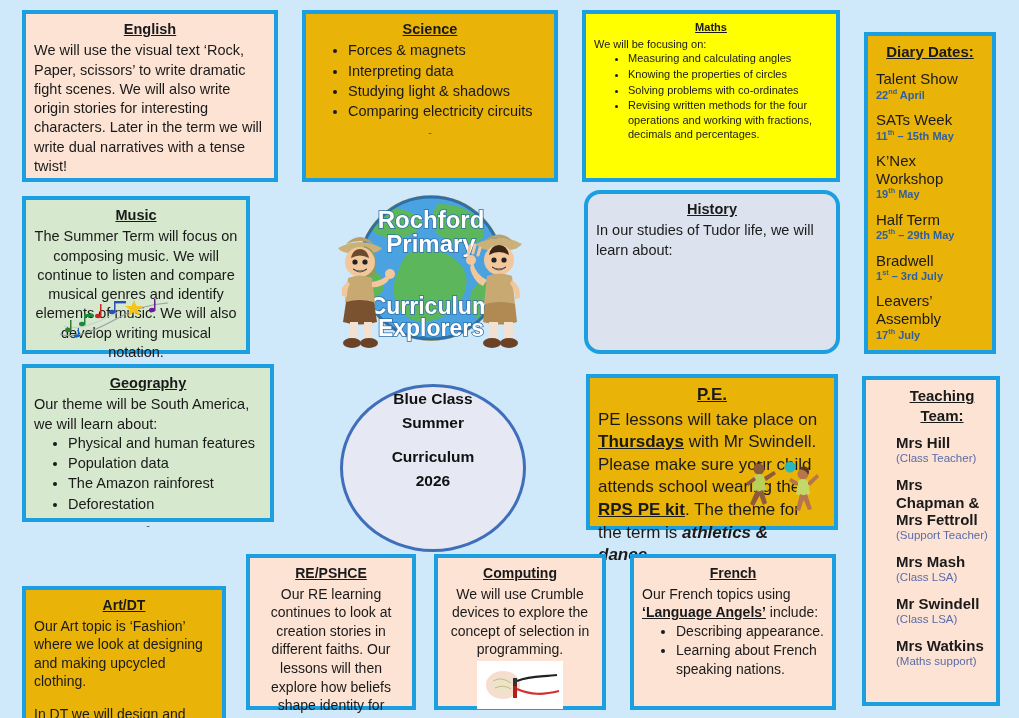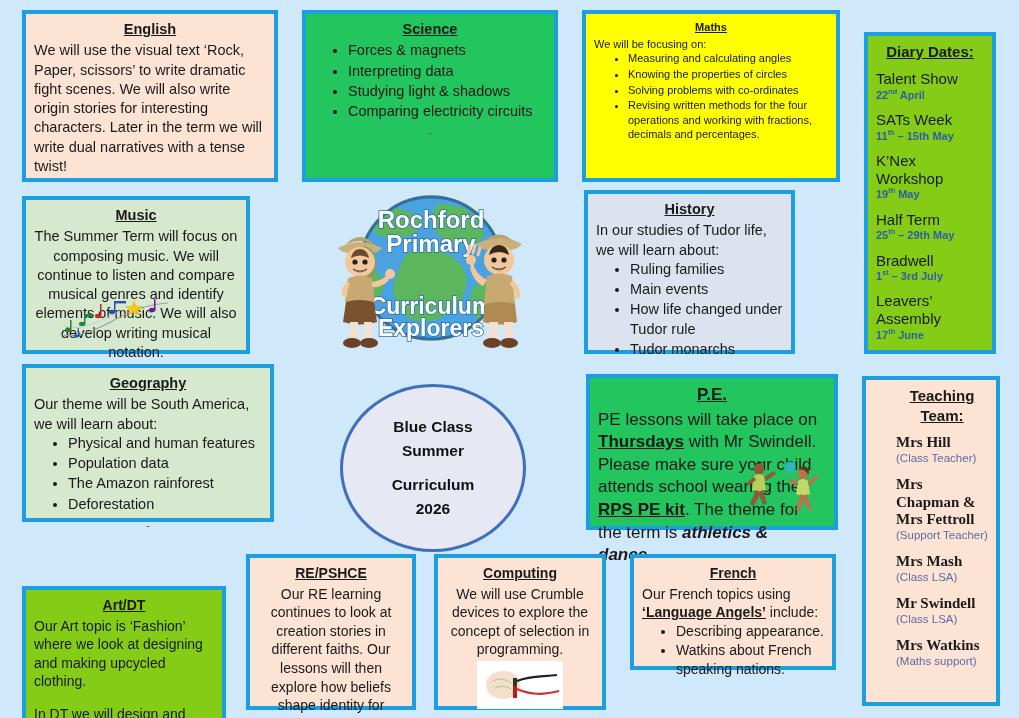--- a/index.html
+++ b/index.html
@@ -38,61 +38,61 @@
   .card ul li{margin:0 0 1px 0;}
   .dash{display:block;text-align:center;color:#555;font-size:11px;margin-top:4px;}
 
   
   #english{left:22px;  top:10px;  width:256px; height:172px; font-size:14.5px;}
   #science{left:302px; top:10px;  width:256px; height:172px; font-size:14.5px;}
   #maths  {left:582px; top:10px;  width:258px; height:172px; font-size:11px;}
   #diary  {left:864px; top:32px;  width:132px; height:322px; font-size:15px;}
 
   #music   {left:22px;  top:196px; width:228px; height:158px; font-size:14.5px; text-align:center;}
-  #history {left:584px; top:190px; width:211px; height:164px; font-size:14.5px;}
+  #history {left:584px; top:190px; width:256px; height:164px; font-size:14.5px;border-radius:16px;}
 
   #geography{left:22px; top:364px; width:252px; height:158px; font-size:14.5px;}
   #pe       {left:586px;top:374px; width:252px; height:156px; font-size:17px;}
   #team     {left:862px;top:376px; width:138px; height:330px; font-size:15px;padding-left:30px;}
 
   #artdt    {left:22px; top:586px; width:204px; height:156px; font-size:14px;}
   #repshce  {left:246px;top:554px; width:170px; height:156px; font-size:14px; text-align:center;}
   #computing{left:434px;top:554px; width:172px; height:156px; font-size:14px; text-align:center;}
-  #french   {left:630px;top:554px; width:206px; height:116px; font-size:14px;}
+  #french   {left:630px;top:554px; width:206px; height:156px; font-size:14px;}
 
   
   .fill-peach{background:#fce3d4;}
-  .fill-cream{background:#22c55e;}
+  .fill-cream{background:#eab308;}
   .fill-yellow{background:#ffff00;}
-  .fill-paleyellow{background:#84cc16;}
+  .fill-paleyellow{background:#eab308;}
   .fill-green{background:#d6e8cd;}
   .fill-bluegrey{background:#dce2ee;}
 
   
   .entry{text-align:left;margin:0 0 2px 0;}
   .entry .ev{display:block;font-size:15px;color:#1a1a1a;line-height:1.18;}
   .entry .dt{display:block;font-size:11px;color:#2e5fa3;font-weight:bold;margin-top:-1px;}
   .entry .role{display:block;font-size:11.5px;color:#5b6ba8;margin-top:-1px;}
   #diary .entry{margin-bottom:9px;}
   #team  .entry{margin-bottom:10px;}
   #diary .title,#team .title{font-size:15px;margin-bottom:8px;}
-  #team .ev{font-weight:bold;font-family:Liberation Serif, serif;}
+  #team .ev{font-weight:bold;}
 
   
   #logo{
     position:absolute;left:318px;top:186px;width:226px;height:168px;
   }
   #logo svg{display:block;width:226px;height:168px;}
 
   
   #class-circle{
     position:absolute;left:340px;top:384px;width:180px;height:162px;
     border:3px solid #3f6fbb;border-radius:50%;
     background:#e6e9f4;
-    display:flex;flex-direction:column;align-items:center;justify-content:center;
+    display:flex;flex-direction:column;align-items:center;
     font-weight:bold;font-size:15.5px;color:#111;line-height:1.55;text-align:center;
   }
   #class-circle .gap{height:10px;}
 
   
   .ill-music{position:absolute;left:30px;bottom:8px;width:116px;height:52px;}
   .ill-pe{position:absolute;right:6px;bottom:4px;width:96px;height:66px;}
   .ill-crumble{display:block;margin:2px auto 0 auto;width:86px;height:48px;background:#ffffff;}
 
   .u{text-decoration:underline;}
@@ -149,21 +149,21 @@
     <div class="entry">
       <span class="ev">Half Term</span>
       <span class="dt"><span>25</span><sup>th</sup><span> – 29th May</span></span>
     </div>
     <div class="entry">
       <span class="ev">Bradwell</span>
       <span class="dt"><span>1</span><sup>st</sup><span> – 3rd July</span></span>
     </div>
     <div class="entry">
       <span class="ev">Leavers’ Assembly</span>
-      <span class="dt"><span>17</span><sup>th</sup><span> June</span></span>
+      <span class="dt"><span>17</span><sup>th</sup><span> July</span></span>
     </div>
   </div>
 
   <div class="card fill-green" id="music">
     <span class="title">Music</span>
     <p>The Summer Term will focus on composing music. We will continue to listen and compare musical genres and identify elements of music. We will also develop writing musical notation.</p>
     <svg class="ill-music" viewBox="0 0 116 52">
       <path d="M4 44 C20 50 44 38 62 28 C78 19 96 14 112 13" stroke="#9aa0a6" stroke-width="1.2" fill="none"></path>
       <path d="M8 36 C24 42 46 30 64 21" stroke="#c9ccd1" stroke-width="1" fill="none"></path>
       <g>
@@ -182,26 +182,20 @@
           <rect x="98" y="9" width="1.5" height="12" fill="#6a1b9a"></rect>
         <ellipse cx="20" cy="46" rx="2.4" ry="1.8" fill="#1565c0"></ellipse>
           <rect x="21.8" y="38" width="1.2" height="9" fill="#1565c0"></rect>
       </g>
     </svg>
   </div>
 
   <div class="card fill-bluegrey" id="history">
     <span class="title">History</span>
     <p>In our studies of Tudor life, we will learn about:</p>
-    <ul>
-      <li>Ruling families</li>
-      <li>Main events</li>
-      <li>How life changed under Tudor rule</li>
-      <li>Tudor monarchs</li>
-    </ul>
   </div>
 
   <div class="card fill-green" id="geography">
     <span class="title">Geography</span>
     <p>Our theme will be South America, we will learn about:</p>
     <ul>
       <li>Physical and human features</li>
       <li>Population data</li>
       <li>The Amazon rainforest</li>
       <li>Deforestation</li>
@@ -285,21 +279,21 @@
       <rect x="36" y="17" width="4" height="14" fill="#333"></rect>
       <rect x="36" y="25" width="4" height="12" fill="#b71c1c"></rect>
     </svg>
   </div>
 
   <div class="card fill-peach" id="french">
     <span class="title">French</span>
     <p><span>Our French topics using </span><span class="b u">‘Language Angels’</span><span> include:</span></p>
     <ul>
       <li>Describing appearance.</li>
-      <li>Watkins about French speaking nations.</li>
+      <li>Learning about French speaking nations.</li>
     </ul>
   </div>
 
   <div id="logo">
     <svg viewBox="0 0 226 168">
       <defs>
         <clipPath id="globeclip">
             <circle cx="113" cy="82" r="72"></circle>
           </clipPath>
       </defs>

